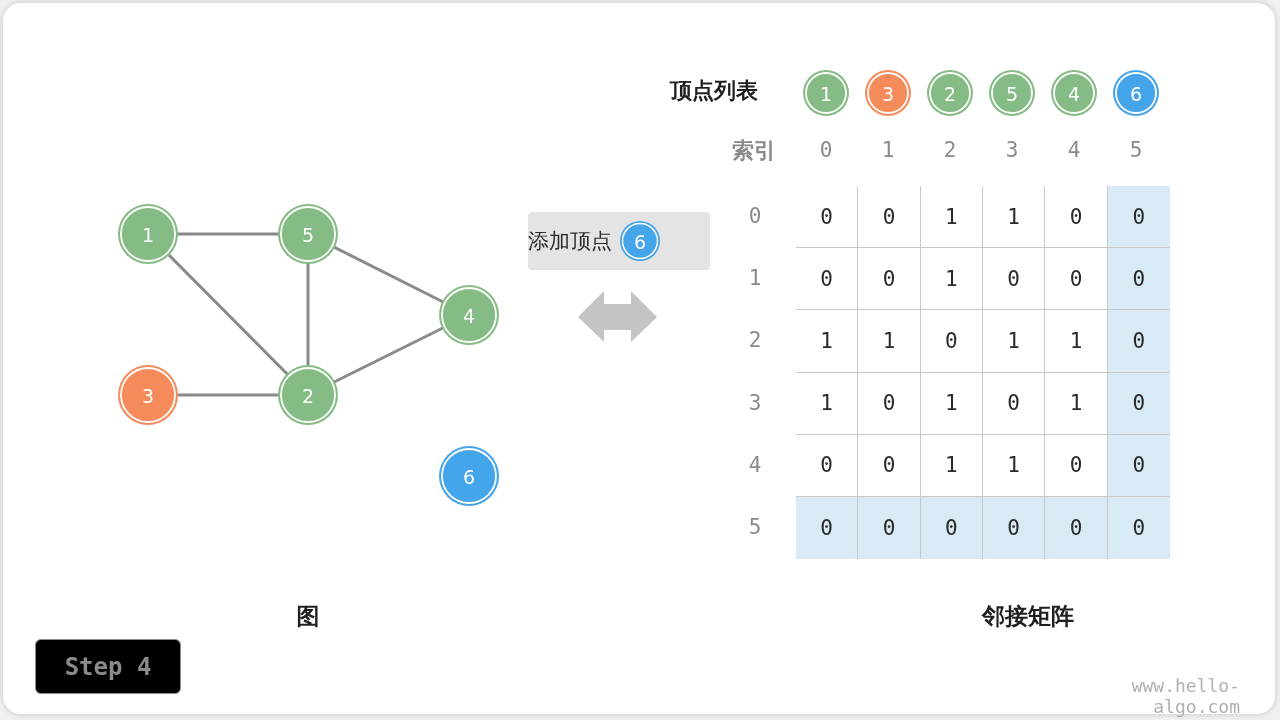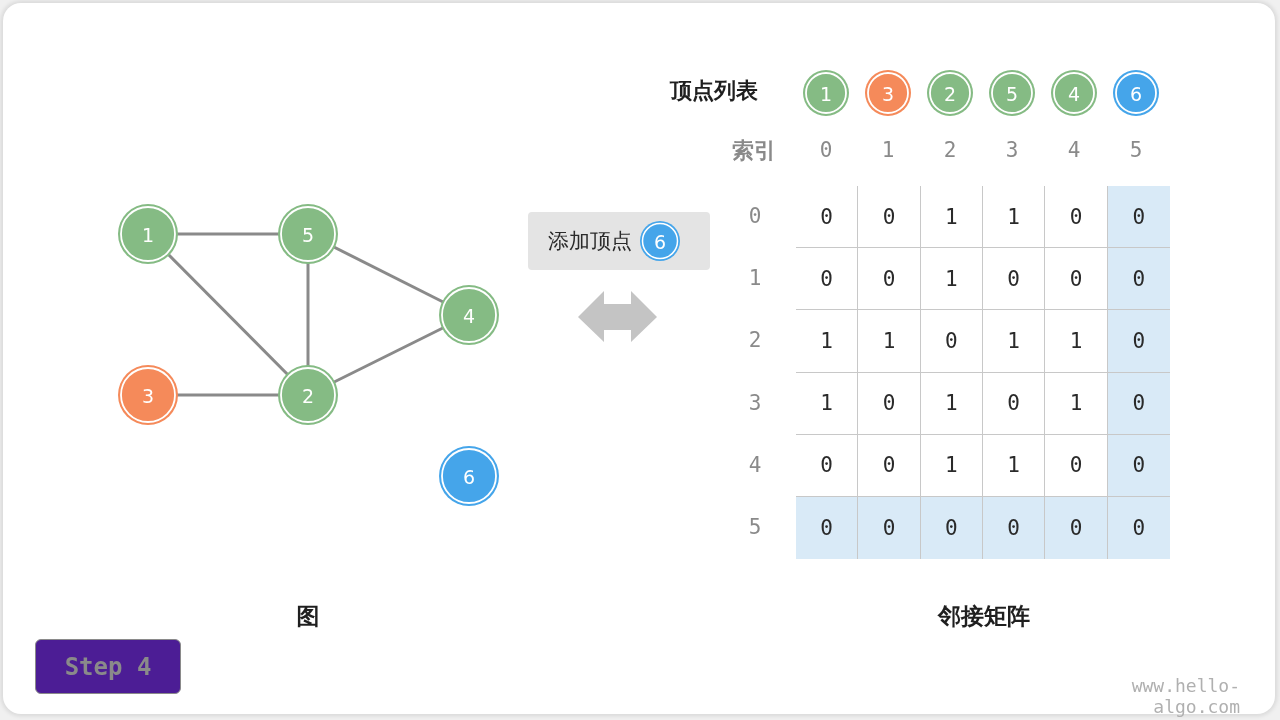--- a/index.html
+++ b/index.html
@@ -11,24 +11,24 @@
   .label-bold { font-family:"DejaVu Sans", sans-serif; font-weight:bold; color:#1f1f1f; font-size:22px; }
   .list-title { left:670px; top:76px; width:110px; }
   .index-title { left:680px; top:136px; width:96px; text-align:right; color:#8a8a8a;font-family:Liberation Mono, monospace; }
   .idx { position:absolute; width:40px; text-align:center; font-family:"DejaVu Sans Mono", monospace; font-size:21px; color:#8a8a8a; }
   .row-idx { position:absolute; width:40px; text-align:center; font-family:"DejaVu Sans Mono", monospace; font-size:21px; color:#8a8a8a; }
   .grid { position:absolute; left:796px; top:186px; width:374px; height:373px; display:grid; grid-template-columns:repeat(6, 1fr); grid-template-rows:repeat(6, 1fr); }
   .cell { display:flex; align-items:center; justify-content:center; font-family:"DejaVu Sans Mono", monospace; font-size:21px; color:#2a2a2a; border-right:1.5px solid #c8c8c8; border-bottom:1.5px solid #c8c8c8; box-sizing:border-box; }
   .cell.last-col { border-right:none; }
   .cell.last-row { border-bottom:none; }
   .cell.hl { background:#d9eaf7; }
-  .op-box { left:528px; top:212px; width:182px; height:58px; background:#e4e4e4; border-radius:4px; display:flex; align-items:center; padding-left:20px; box-sizing:border-box; }
+  .op-box { left:528px; top:212px; width:182px; height:58px; background:#e4e4e4; border-radius:4px; display:flex; align-items:center; box-sizing:border-box; }
   .op-text { font-size:21px; color:#2a2a2a; }
   .caption { font-weight:bold; font-size:23px; color:#1f1f1f; text-align:center; }
-  .step-btn { left:35px; top:639px; width:146px; height:55px; border:1.5px solid #8a8a8a; border-radius:6px; background:#4c1d95; box-sizing:border-box; display:flex; align-items:center; justify-content:center; font-family:"DejaVu Sans Mono", monospace; font-weight:bold; font-size:24px; color:#8a8a8a; }
+  .step-btn { left:35px; top:639px; width:146px; height:55px; border:1.5px solid #8a8a8a; border-radius:6px; background:#000000; box-sizing:border-box; display:flex; align-items:center; justify-content:center; font-family:"DejaVu Sans Mono", monospace; font-weight:bold; font-size:24px; color:#8a8a8a; }
   .watermark { left:1050px; top:675px; width:190px; text-align:right; font-family:"DejaVu Sans Mono", monospace; font-size:18px; color:#b0b0b0; }
 </style>
 </head>
 <body>
 
 <div class="frame"></div>
 
 <svg class="graph" width="1280" height="720">
   <g id="edges">
       <line x1="148" y1="234" x2="308" y2="234" stroke="#8a8a8a" stroke-width="3"></line>
@@ -172,17 +172,17 @@
     <div class="cell">0</div>
     <div class="cell last-col hl">0</div>
     <div class="cell last-row hl">0</div>
     <div class="cell last-row hl">0</div>
     <div class="cell last-row hl">0</div>
     <div class="cell last-row hl">0</div>
     <div class="cell last-row hl">0</div>
     <div class="cell last-col last-row hl">0</div>
   </div>
 
-<div class="abs caption" style="left:884px; top:601px; width:200px;">邻接矩阵</div>
+<div class="abs caption" style="left:928px; top:601px; width:200px;">邻接矩阵</div>
 
 <div class="abs step-btn">Step 4</div>
 
 <div class="abs watermark">www.hello-algo.com</div>
 
 </body></html>

